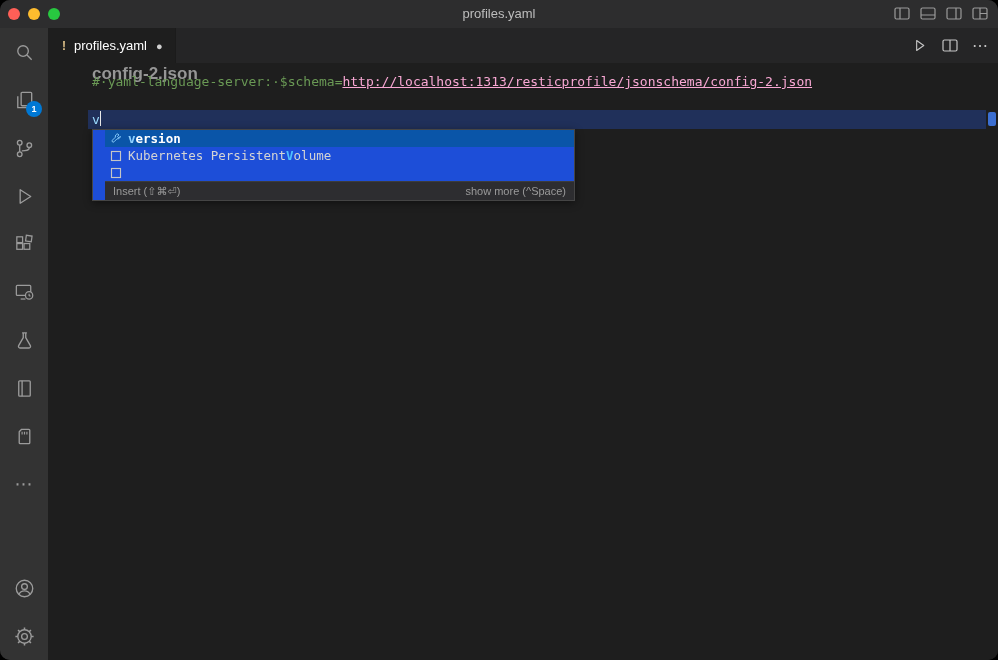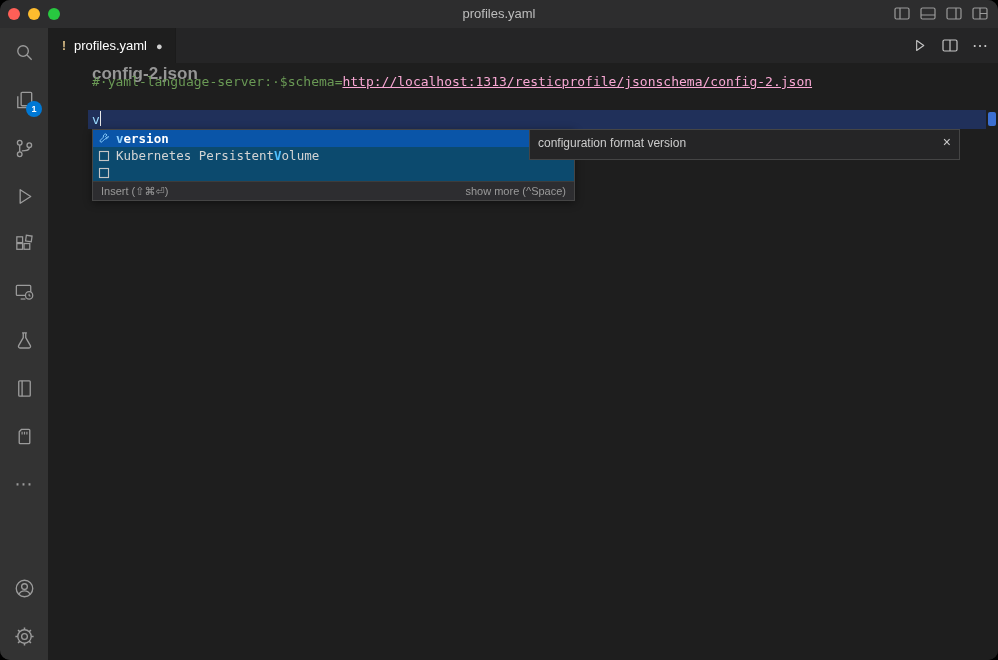--- a/index.html
+++ b/index.html
@@ -41,21 +41,21 @@
   .code { font-family:"DejaVu Sans Mono", monospace; font-size:13px; }
   .line { position:absolute; left:44px; height:19px; line-height:19px; white-space:pre; }
   .line1 { top:44px; color:#6a9955; }
   .line1 a { color:#f9a8d4; text-decoration:underline; cursor:pointer; }
   .line3 { top:82px; color:#9cdcfe; z-index:2; }
   .line-highlight { position:absolute; left:40px; right:12px; top:82px; height:19px; background:#20305a; }
   .cursor { display:inline-block; width:1.5px; height:15px; background:#e8e8e8; vertical-align:-2px; }
   .overview-marker { position:absolute; right:2px; top:84px; width:8px; height:14px; background:#3c6fd1; border-radius:2px; }
 
   
-  .suggest { position:absolute; left:44px; top:101px; width:483px; background:#0c4a6e; border:1px solid #454545; z-index:5; box-shadow:0 2px 8px rgba(0,0,0,.45); }
+  .suggest { position:absolute; left:44px; top:101px; width:483px; background:#1d4ed8; border:1px solid #454545; z-index:5; box-shadow:0 2px 8px rgba(0,0,0,.45);padding-left:12px; }
   .srow { height:17px; display:flex; align-items:center; gap:5px; padding:0 4px; font-family:"DejaVu Sans Mono", monospace; font-size:12.5px; color:#d4d4d4; cursor:pointer; }
   .srow.selected { background:#0a55a8; color:#ffffff; font-weight:600; }
   .kind-icon { width:14px; height:14px; flex:0 0 14px; display:flex; align-items:center; justify-content:center; }
   .match { color:#4fc1ff; font-weight:700; }
   .srow.selected .match { color:#8fd1ff; }
   .sstatus { height:19px; display:flex; align-items:center; justify-content:space-between; padding:0 8px; background:#2d2d30; border-top:1px solid #3c3c3c; color:#9a9a9a; font-size:11px; }
   .sstatus span { cursor:pointer; }
 
   
   .docpanel { position:absolute; left:481px; top:101px; width:431px; height:31px; background:#252526; border:1px solid #454545; z-index:5; }
@@ -238,19 +238,15 @@
               <rect x="2" y="2" width="12" height="12" fill="none" stroke="#c5c5c5" stroke-width="1.5"></rect>
             </svg>
         </span>
       </div>
       <div class="sstatus">
         <span>Insert (⇧⌘⏎)</span>
         <span>show more (^Space)</span>
       </div>
     </div>
 
-    <div class="docpanel">
-      <span class="doc-text">configuration format version</span>
-      <span class="doc-close">×</span>
-    </div>
 
   </div>
 </div>
 
 </body></html>

